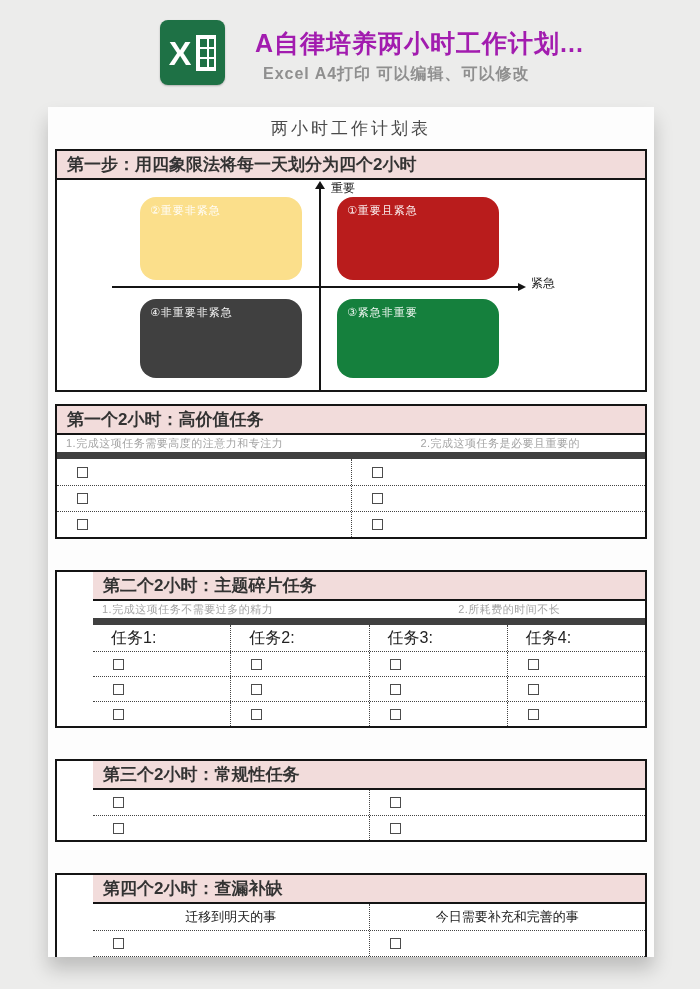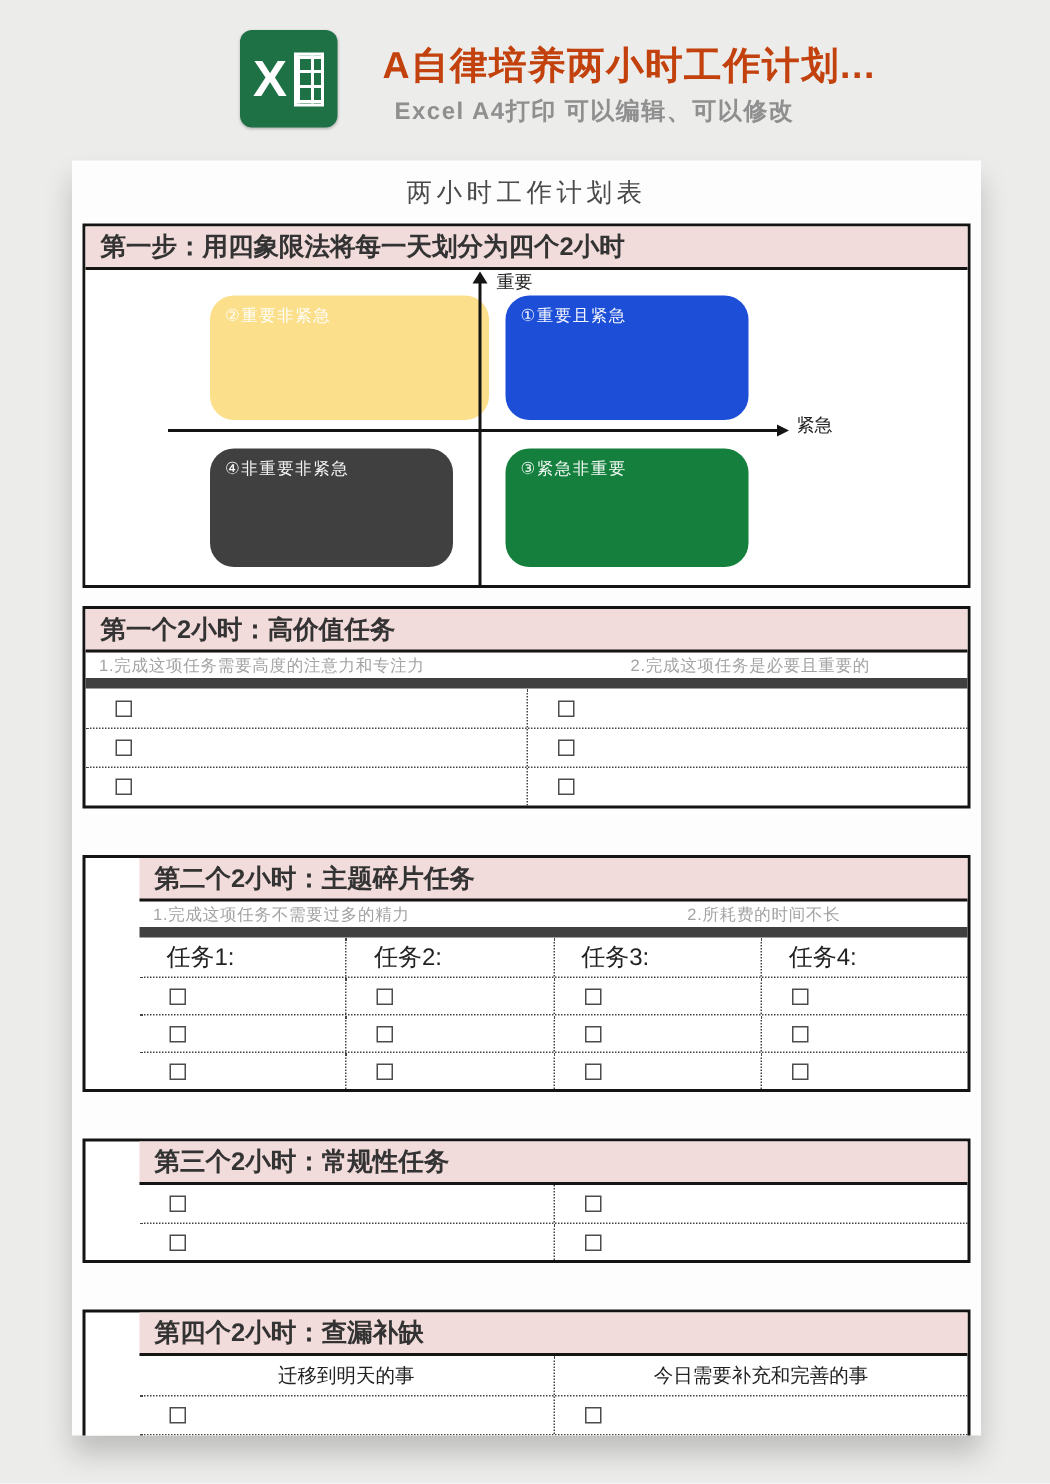--- a/index.html
+++ b/index.html
@@ -21,21 +21,21 @@
   }
   .excel-x { color:#fff; font-weight:bold; font-size:34px; line-height:1; }
   .excel-grid {
     width:20px; height:36px; border:2px solid #fff;
     background-image:
       repeating-linear-gradient(0deg, #fff 0 2px, transparent 2px 10px),
       repeating-linear-gradient(90deg, #fff 0 2px, transparent 2px 9px);
   }
   .app-title {
     position:absolute; left:255px; top:27px;
-    font-size:25px; font-weight:bold; color:#c2410c; letter-spacing:1px;
+    font-size:25px; font-weight:bold; color:#a21caf; letter-spacing:1px;
     white-space:nowrap;
   }
   .app-subtitle {
     position:absolute; left:263px; top:64px;
     font-size:16px; font-weight:bold; color:#8f8f8f; letter-spacing:1px;
     white-space:nowrap;
   }
 
   
   .card {
@@ -56,22 +56,22 @@
     background:#f2dcdb; border-bottom:2px solid #141414;
     font-size:17px; font-weight:bold; color:#333;
     padding:6px 10px; line-height:15px;
   }
   .m12 { margin-top:12px; } .m15 { margin-top:31px;padding-left:36px; }
 
   
   .chart { position:relative; height:210px; background:#fff; }
   .q-box { position:absolute; border-radius:16px; padding:6px 10px;
            font-size:11px; color:rgba(255,255,255,.95); letter-spacing:1px; }
-  .q-tl { left:83px;  top:17px;  width:186px; height:83px; background:#fbdf8b; }
-  .q-tr { left:280px; top:17px;  width:162px; height:83px; background:#1d4ed8; }
+  .q-tl { left:83px;  top:17px;  width:162px; height:83px; background:#fbdf8b; }
+  .q-tr { left:280px; top:17px;  width:162px; height:83px; background:#b91c1c; }
   .q-bl { left:83px;  top:119px; width:162px; height:79px; background:#404040; }
   .q-br { left:280px; top:119px; width:162px; height:79px; background:#15803d; }
   .v-axis { position:absolute; left:262px; top:8px; bottom:0; width:2px; background:#141414; }
   .v-arrow { position:absolute; left:258px; top:1px; width:0; height:0;
              border-left:5px solid transparent; border-right:5px solid transparent;
              border-bottom:8px solid #141414; }
   .h-axis { position:absolute; left:55px; top:106px; width:408px; height:2px; background:#141414; }
   .h-arrow { position:absolute; left:461px; top:103px; width:0; height:0;
              border-top:4px solid transparent; border-bottom:4px solid transparent;
              border-left:8px solid #141414; }

